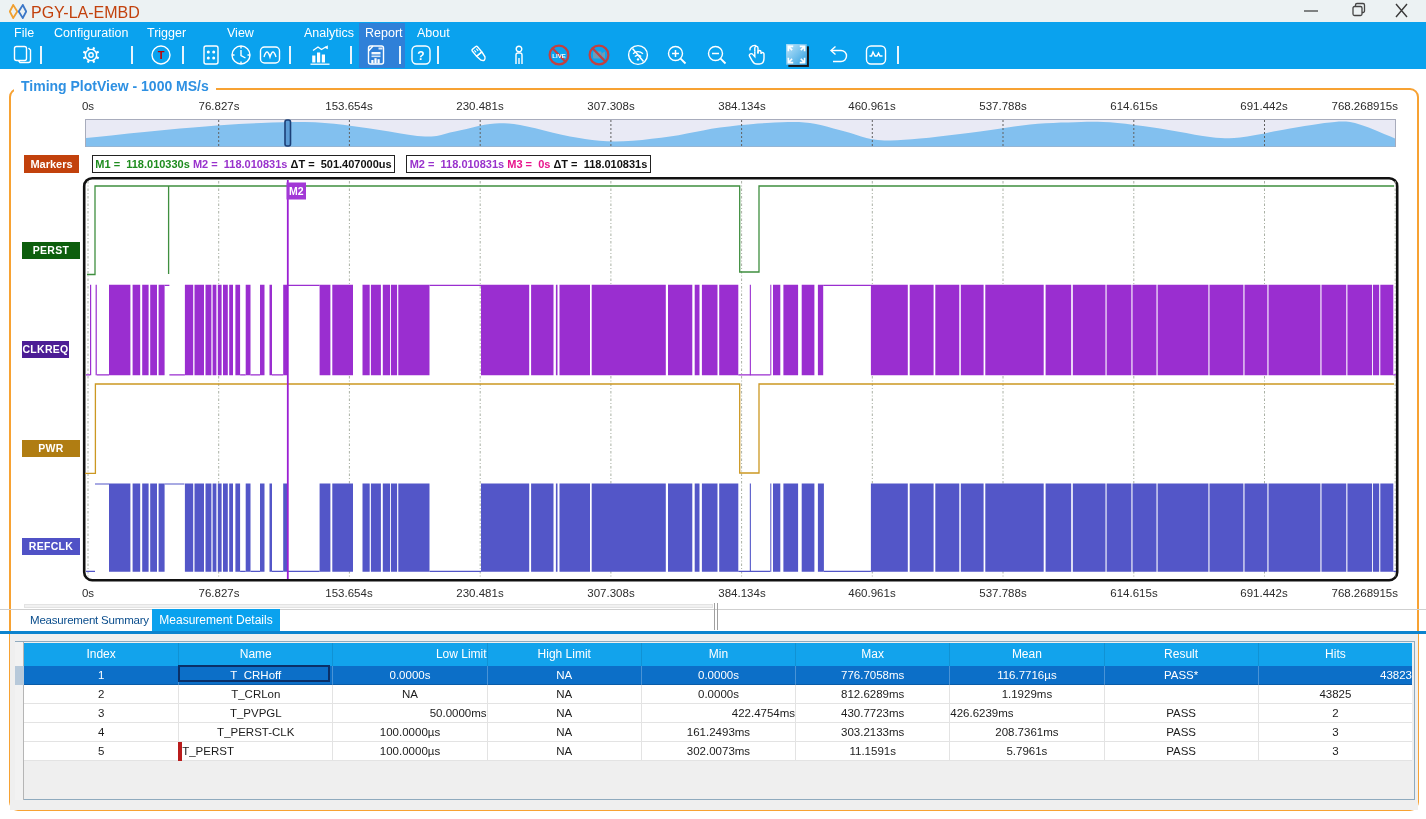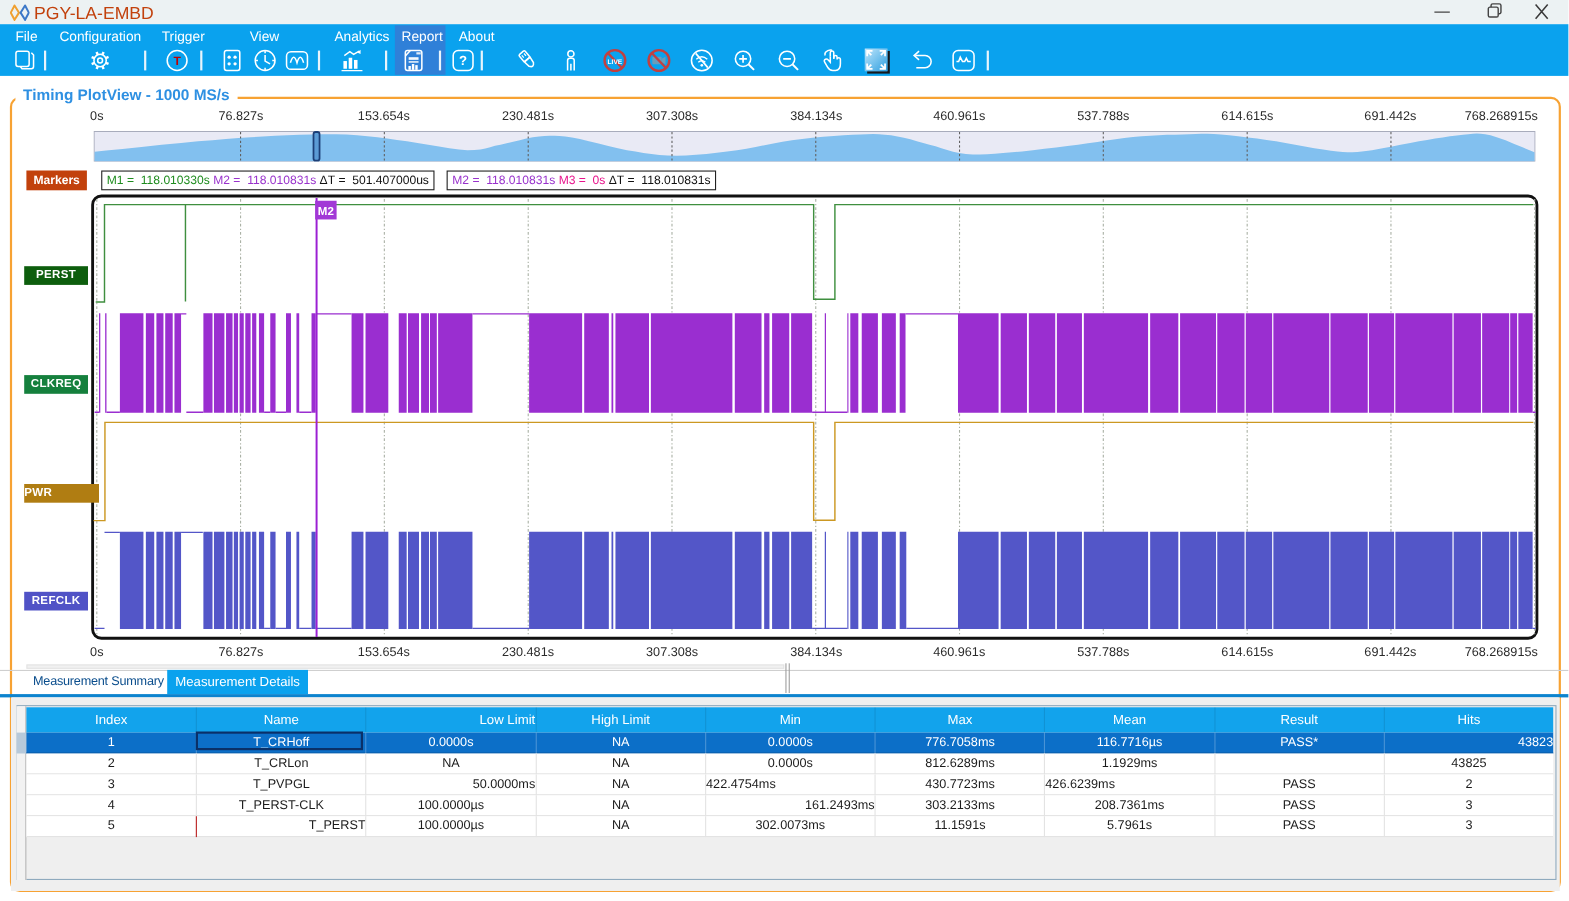--- a/index.html
+++ b/index.html
@@ -1,16 +1,16 @@
 <!DOCTYPE html>
 <html><head><meta charset="utf-8"><style>
 *{margin:0;padding:0;box-sizing:border-box}
 body{width:1426px;height:819px;font-family:"Liberation Sans",sans-serif;position:relative;background:#fff;overflow:hidden}
 .ax{position:absolute;font-size:11.5px;color:#2b2b2b}
-.mbox{position:absolute;top:155px;height:17.5px;background:#fff;border:1px solid #222;font-size:11px;font-weight:normal;text-align:center;line-height:16.5px;white-space:nowrap}
+.mbox{position:absolute;top:155px;height:17.5px;background:#fff;border:1px solid #222;font-size:11px;font-weight:bold;text-align:center;line-height:16.5px;white-space:nowrap}
 </style></head>
 <body>
 
 <div style="position:absolute;left:0;top:0;width:1426px;height:21.5px;background:#ecf2f3"></div>
 <svg style="position:absolute;left:9px;top:4px" width="18" height="15" viewBox="0 0 18 15">
 <path d="M4.2 1 L8.3 7.5 L4.2 14 L0.8 7.5 Z" fill="none" stroke="#f0a030" stroke-width="1.8"></path>
 <path d="M13.8 1 L17.2 7.5 L13.8 14 L9.7 7.5 Z" fill="none" stroke="#3c78c8" stroke-width="1.8"></path>
 </svg>
 <div style="position:absolute;left:31px;top:4px;font-size:16px;color:#c2410c">PGY-LA-EMBD</div>
 <svg style="position:absolute;left:1296px;top:0" width="130" height="22" viewBox="0 0 130 22">
@@ -213,22 +213,22 @@
 <path d="M85 473.3H95.4V384H739.7V473H759V384H1394" fill="none" stroke="#cc9822" stroke-width="1.3"></path>
 <path d="M90.0 284.8H91.2V375.3H90.0ZM95.6 284.8H96.8V375.3H95.6ZM109.0 284.8H130.4V375.3H109.0ZM132.6 284.8H140.2V375.3H132.6ZM142.2 284.8H148.6V375.3H142.2ZM150.2 284.8H157.0V375.3H150.2ZM158.6 284.8H164.6V375.3H158.6ZM184.9 284.8H193.2V375.3H184.9ZM194.5 284.8H204.0V375.3H194.5ZM205.5 284.8H211.4V375.3H205.5ZM212.6 284.8H216.4V375.3H212.6ZM217.8 284.8H221.6V375.3H217.8ZM223.0 284.8H227.8V375.3H223.0ZM229.2 284.8H233.0V375.3H229.2ZM235.4 284.8H240.1V375.3H235.4ZM245.7 284.8H250.5V375.3H245.7ZM260.0 284.8H264.5V375.3H260.0ZM269.5 284.8H272.0V375.3H269.5ZM283.2 284.8H287.0V375.3H283.2ZM319.6 284.8H330.4V375.3H319.6ZM332.3 284.8H353.0V375.3H332.3ZM362.5 284.8H369.7V375.3H362.5ZM370.9 284.8H380.9V375.3H370.9ZM382.8 284.8H390.0V375.3H382.8ZM390.9 284.8H397.1V375.3H390.9ZM398.3 284.8H429.5V375.3H398.3ZM481.0 284.8H529.2V375.3H481.0ZM531.1 284.8H553.5V375.3H531.1ZM555.9 284.8H557.5V375.3H555.9ZM559.5 284.8H590.0V375.3H559.5ZM591.7 284.8H665.8V375.3H591.7ZM668.0 284.8H692.3V375.3H668.0ZM694.7 284.8H699.5V375.3H694.7ZM701.9 284.8H717.5V375.3H701.9ZM719.2 284.8H738.3V375.3H719.2ZM749.8 284.8H750.9V375.3H749.8ZM770.3 284.8H771.3V375.3H770.3ZM773.0 284.8H780.3V375.3H773.0ZM783.4 284.8H798.1V375.3H783.4ZM801.7 284.8H814.4V375.3H801.7ZM817.9 284.8H823.2V375.3H817.9ZM870.9 284.8H907.8V375.3H870.9ZM909.7 284.8H933.6V375.3H909.7ZM935.3 284.8H959.3V375.3H935.3ZM960.8 284.8H983.6V375.3H960.8ZM985.3 284.8H1043.7V375.3H985.3ZM1045.6 284.8H1071.2V375.3H1045.6ZM1072.8 284.8H1105.5V375.3H1072.8ZM1106.6 284.8H1131.4V375.3H1106.6ZM1132.5 284.8H1156.5V375.3H1132.5ZM1157.6 284.8H1208.4V375.3H1157.6ZM1209.5 284.8H1243.4V375.3H1209.5ZM1244.5 284.8H1267.4V375.3H1244.5ZM1268.5 284.8H1320.4V375.3H1268.5ZM1321.5 284.8H1346.3V375.3H1321.5ZM1347.4 284.8H1372.0V375.3H1347.4ZM1372.9 284.8H1379.2V375.3H1372.9ZM1380.3 284.8H1393.3V375.3H1380.3Z" fill="#9a2ed0"></path>
 <path d="M164.6 285.3H169.4M287.6 285.3H319.6M429.5 285.3H481.0M823.2 285.3H870.9M86.0 374.8H90.0M96.8 374.8H109.0M169.4 374.8H184.9M240.1 374.8H245.7M250.5 374.8H260.0M272.0 374.8H283.2M738.3 374.8H770.3M1393.3 374.8H1396.0" stroke="#9a2ed0" stroke-width="1.2" fill="none"></path>
 <path d="M109.0 483.5H130.4V571.8H109.0ZM132.6 483.5H140.2V571.8H132.6ZM142.2 483.5H148.6V571.8H142.2ZM150.2 483.5H157.0V571.8H150.2ZM158.6 483.5H164.6V571.8H158.6ZM184.9 483.5H193.2V571.8H184.9ZM194.5 483.5H204.0V571.8H194.5ZM205.5 483.5H211.4V571.8H205.5ZM212.6 483.5H216.4V571.8H212.6ZM217.8 483.5H221.6V571.8H217.8ZM223.0 483.5H227.8V571.8H223.0ZM229.2 483.5H233.0V571.8H229.2ZM235.4 483.5H240.1V571.8H235.4ZM245.7 483.5H250.5V571.8H245.7ZM260.0 483.5H264.5V571.8H260.0ZM269.5 483.5H272.0V571.8H269.5ZM283.2 483.5H287.0V571.8H283.2ZM319.6 483.5H330.4V571.8H319.6ZM332.3 483.5H353.0V571.8H332.3ZM362.5 483.5H369.7V571.8H362.5ZM370.9 483.5H380.9V571.8H370.9ZM382.8 483.5H390.0V571.8H382.8ZM390.9 483.5H397.1V571.8H390.9ZM398.3 483.5H429.5V571.8H398.3ZM481.0 483.5H529.2V571.8H481.0ZM531.1 483.5H553.5V571.8H531.1ZM555.9 483.5H557.5V571.8H555.9ZM559.5 483.5H590.0V571.8H559.5ZM591.7 483.5H665.8V571.8H591.7ZM668.0 483.5H692.3V571.8H668.0ZM694.7 483.5H699.5V571.8H694.7ZM701.9 483.5H717.5V571.8H701.9ZM719.2 483.5H738.3V571.8H719.2ZM749.8 483.5H750.9V571.8H749.8ZM770.3 483.5H771.3V571.8H770.3ZM773.0 483.5H780.3V571.8H773.0ZM783.4 483.5H798.1V571.8H783.4ZM801.7 483.5H814.4V571.8H801.7ZM817.9 483.5H823.9V571.8H817.9ZM870.9 483.5H907.8V571.8H870.9ZM909.7 483.5H933.6V571.8H909.7ZM935.3 483.5H959.3V571.8H935.3ZM960.8 483.5H983.6V571.8H960.8ZM985.3 483.5H1043.7V571.8H985.3ZM1045.6 483.5H1071.2V571.8H1045.6ZM1072.8 483.5H1105.5V571.8H1072.8ZM1106.6 483.5H1131.4V571.8H1106.6ZM1132.5 483.5H1156.5V571.8H1132.5ZM1157.6 483.5H1208.4V571.8H1157.6ZM1209.5 483.5H1243.4V571.8H1209.5ZM1244.5 483.5H1267.4V571.8H1244.5ZM1268.5 483.5H1320.4V571.8H1268.5ZM1321.5 483.5H1346.3V571.8H1321.5ZM1347.4 483.5H1372.0V571.8H1347.4ZM1372.9 483.5H1379.2V571.8H1372.9ZM1380.3 483.5H1393.3V571.8H1380.3Z" fill="#5356c8"></path>
 <path d="M95.0 484.0H109.0M164.6 484.0H184.4M86.0 571.3H95.0M240.1 571.3H245.7M250.5 571.3H260.0M272.0 571.3H283.2M287.0 571.3H319.6M429.5 571.3H481.0M738.3 571.3H770.3M823.9 571.3H870.9M1393.3 571.3H1396.0" stroke="#5356c8" stroke-width="1.2" fill="none"></path>
 <line x1="287.8" y1="180" x2="287.8" y2="579" stroke="#9b1fd3" stroke-width="1.8"></line>
 <rect x="286.5" y="182.5" width="19.5" height="17" fill="#a238d6"></rect>
 <text x="296.2" y="195" text-anchor="middle" font-size="10.5" font-weight="bold" fill="#fff" font-family="Liberation Sans">M2</text>
 </svg>
 <div style="position:absolute;left:22px;top:241.5px;width:58px;height:17.5px;background:#0d5e0d;color:#fff;font-size:10.5px;font-weight:bold;text-align:center;line-height:17.5px;letter-spacing:0.3px">PERST</div>
-<div style="position:absolute;left:22px;top:340.5px;width:58px;height:17.5px;background:#15803d;color:#fff;font-size:10.5px;font-weight:bold;text-align:center;line-height:17.5px;letter-spacing:0.3px">CLKREQ</div>
-<div style="position:absolute;left:22px;top:439.5px;width:68px;height:17.5px;background:#b07d12;color:#fff;font-size:10.5px;font-weight:bold;text-align:left;line-height:17.5px;letter-spacing:0.3px">PWR</div>
+<div style="position:absolute;left:22px;top:340.5px;width:47px;height:17.5px;background:#4c1d95;color:#fff;font-size:10.5px;font-weight:bold;text-align:center;line-height:17.5px;letter-spacing:0.3px">CLKREQ</div>
+<div style="position:absolute;left:22px;top:439.5px;width:58px;height:17.5px;background:#b07d12;color:#fff;font-size:10.5px;font-weight:bold;text-align:center;line-height:17.5px;letter-spacing:0.3px">PWR</div>
 <div style="position:absolute;left:22px;top:537.5px;width:58px;height:17.5px;background:#5052c6;color:#fff;font-size:10.5px;font-weight:bold;text-align:center;line-height:17.5px;letter-spacing:0.3px">REFCLK</div>
 
 <div style="position:absolute;left:24px;top:603.5px;width:689px;height:4.5px;background:#f1f1f1;border:1px solid #e3e3e3"></div>
 <div style="position:absolute;left:0;top:608.5px;width:1426px;height:1px;background:#cfcfcf"></div>
 <div style="position:absolute;left:713.5px;top:603px;width:1px;height:27px;background:#a0a0a0"></div>
 <div style="position:absolute;left:716.5px;top:603px;width:1px;height:27px;background:#a0a0a0"></div>
 
 <div style="position:absolute;left:30px;top:609.5px;width:140px;height:21px;font-size:11.5px;letter-spacing:-0.2px;color:#0a4d8c;line-height:21px;white-space:nowrap">Measurement Summary</div>
 <div style="position:absolute;left:152px;top:609px;width:128px;height:22px;background:#0aa2ee;color:#fff;font-size:12px;text-align:center;line-height:22px">Measurement Details</div>
 <div style="position:absolute;left:0;top:631px;width:1426px;height:2.5px;background:#0c83ce"></div>
@@ -270,40 +270,40 @@
     <div style="position:absolute;left:771.1px;top:0;width:154.2px;height:19.1px;line-height:19.1px;text-align:center;border-left:1px solid #e3e3e3">812.6289ms</div>
     <div style="position:absolute;left:925.3px;top:0;width:154.2px;height:19.1px;line-height:19.1px;text-align:center;border-left:1px solid #e3e3e3">1.1929ms</div>
     <div style="position:absolute;left:1079.5px;top:0;width:154.2px;height:19.1px;line-height:19.1px;text-align:center;border-left:1px solid #e3e3e3"></div>
     <div style="position:absolute;left:1233.8px;top:0;width:154.2px;height:19.1px;line-height:19.1px;text-align:center;border-left:1px solid #e3e3e3">43825</div>
   </div>
 <div style="position:absolute;left:24px;top:703.8px;width:1388px;height:19.1px;background:#fff;color:#1c1c1c;font-size:11.5px;border-bottom:1px solid #e3e3e3">
     <div style="position:absolute;left:0.0px;top:0;width:154.2px;height:19.1px;line-height:19.1px;text-align:center;border-left:none">3</div>
     <div style="position:absolute;left:154.2px;top:0;width:154.2px;height:19.1px;line-height:19.1px;text-align:center;border-left:1px solid #e3e3e3">T_PVPGL</div>
     <div style="position:absolute;left:308.4px;top:0;width:154.2px;height:19.1px;line-height:19.1px;text-align:right;border-left:1px solid #e3e3e3">50.0000ms</div>
     <div style="position:absolute;left:462.7px;top:0;width:154.2px;height:19.1px;line-height:19.1px;text-align:center;border-left:1px solid #e3e3e3">NA</div>
-    <div style="position:absolute;left:616.9px;top:0;width:154.2px;height:19.1px;line-height:19.1px;text-align:left;border-left:1px solid #e3e3e3">422.4754ms</div>
+    <div style="position:absolute;left:616.9px;top:0;width:154.2px;height:19.1px;line-height:19.1px;text-align:right;border-left:1px solid #e3e3e3">422.4754ms</div>
     <div style="position:absolute;left:771.1px;top:0;width:154.2px;height:19.1px;line-height:19.1px;text-align:center;border-left:1px solid #e3e3e3">430.7723ms</div>
     <div style="position:absolute;left:925.3px;top:0;width:154.2px;height:19.1px;line-height:19.1px;text-align:left;border-left:1px solid #e3e3e3">426.6239ms</div>
     <div style="position:absolute;left:1079.5px;top:0;width:154.2px;height:19.1px;line-height:19.1px;text-align:center;border-left:1px solid #e3e3e3">PASS</div>
     <div style="position:absolute;left:1233.8px;top:0;width:154.2px;height:19.1px;line-height:19.1px;text-align:center;border-left:1px solid #e3e3e3">2</div>
   </div>
 <div style="position:absolute;left:24px;top:722.9px;width:1388px;height:19.1px;background:#fff;color:#1c1c1c;font-size:11.5px;border-bottom:1px solid #e3e3e3">
     <div style="position:absolute;left:0.0px;top:0;width:154.2px;height:19.1px;line-height:19.1px;text-align:center;border-left:none">4</div>
     <div style="position:absolute;left:154.2px;top:0;width:154.2px;height:19.1px;line-height:19.1px;text-align:center;border-left:1px solid #e3e3e3">T_PERST-CLK</div>
     <div style="position:absolute;left:308.4px;top:0;width:154.2px;height:19.1px;line-height:19.1px;text-align:center;border-left:1px solid #e3e3e3">100.0000µs</div>
     <div style="position:absolute;left:462.7px;top:0;width:154.2px;height:19.1px;line-height:19.1px;text-align:center;border-left:1px solid #e3e3e3">NA</div>
-    <div style="position:absolute;left:616.9px;top:0;width:154.2px;height:19.1px;line-height:19.1px;text-align:right;border-left:1px solid #e3e3e3">161.2493ms</div>
+    <div style="position:absolute;left:616.9px;top:0;width:154.2px;height:19.1px;line-height:19.1px;text-align:center;border-left:1px solid #e3e3e3">161.2493ms</div>
     <div style="position:absolute;left:771.1px;top:0;width:154.2px;height:19.1px;line-height:19.1px;text-align:center;border-left:1px solid #e3e3e3">303.2133ms</div>
     <div style="position:absolute;left:925.3px;top:0;width:154.2px;height:19.1px;line-height:19.1px;text-align:center;border-left:1px solid #e3e3e3">208.7361ms</div>
     <div style="position:absolute;left:1079.5px;top:0;width:154.2px;height:19.1px;line-height:19.1px;text-align:center;border-left:1px solid #e3e3e3">PASS</div>
     <div style="position:absolute;left:1233.8px;top:0;width:154.2px;height:19.1px;line-height:19.1px;text-align:center;border-left:1px solid #e3e3e3">3</div>
   </div>
 <div style="position:absolute;left:24px;top:742.0px;width:1388px;height:19.1px;background:#fff;color:#1c1c1c;font-size:11.5px;border-bottom:1px solid #e3e3e3">
     <div style="position:absolute;left:0.0px;top:0;width:154.2px;height:19.1px;line-height:19.1px;text-align:center;border-left:none">5</div>
-    <div style="position:absolute;left:154.2px;top:0;width:154.2px;height:19.1px;line-height:19.1px;text-align:right;border-left:1px solid #b91c1c">T_PERST</div>
+    <div style="position:absolute;left:154.2px;top:0;width:154.2px;height:19.1px;line-height:19.1px;text-align:left;border-left:4px solid #b91c1c">T_PERST</div>
     <div style="position:absolute;left:308.4px;top:0;width:154.2px;height:19.1px;line-height:19.1px;text-align:center;border-left:1px solid #e3e3e3">100.0000µs</div>
     <div style="position:absolute;left:462.7px;top:0;width:154.2px;height:19.1px;line-height:19.1px;text-align:center;border-left:1px solid #e3e3e3">NA</div>
     <div style="position:absolute;left:616.9px;top:0;width:154.2px;height:19.1px;line-height:19.1px;text-align:center;border-left:1px solid #e3e3e3">302.0073ms</div>
     <div style="position:absolute;left:771.1px;top:0;width:154.2px;height:19.1px;line-height:19.1px;text-align:center;border-left:1px solid #e3e3e3">11.1591s</div>
     <div style="position:absolute;left:925.3px;top:0;width:154.2px;height:19.1px;line-height:19.1px;text-align:center;border-left:1px solid #e3e3e3">5.7961s</div>
     <div style="position:absolute;left:1079.5px;top:0;width:154.2px;height:19.1px;line-height:19.1px;text-align:center;border-left:1px solid #e3e3e3">PASS</div>
     <div style="position:absolute;left:1233.8px;top:0;width:154.2px;height:19.1px;line-height:19.1px;text-align:center;border-left:1px solid #e3e3e3">3</div>
   </div>
 
 </body></html>

